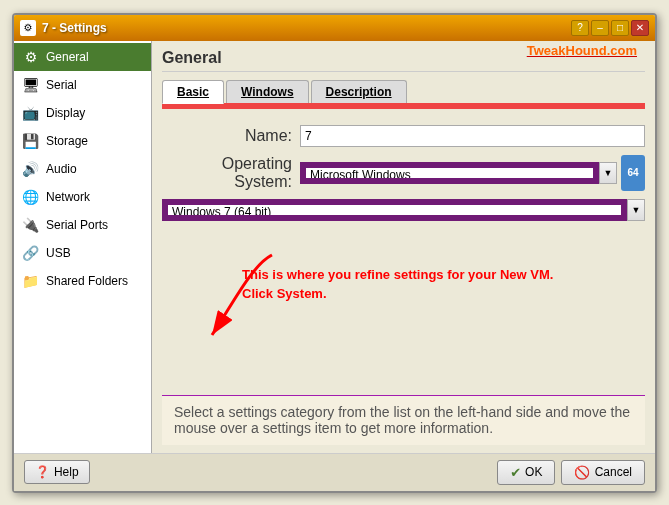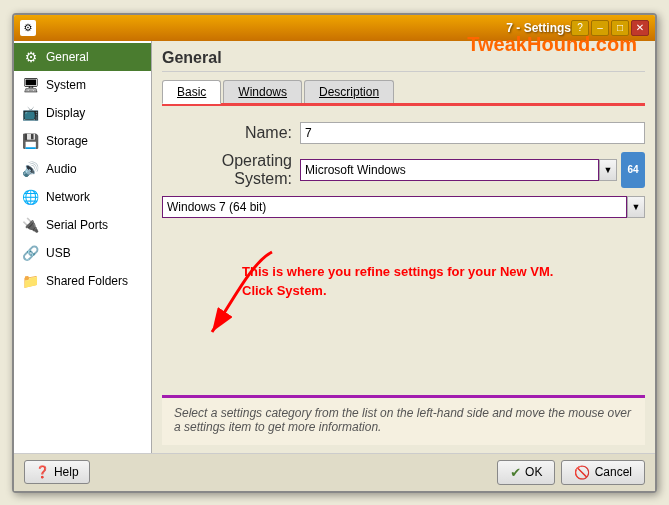--- a/index.html
+++ b/index.html
@@ -42,21 +42,20 @@
       align-items: center;
       justify-content: center;
       font-size: 10px;
     }
     .title-bar-text {
       color: white;
       font-size: 12px;
       font-weight: bold;
       flex: 1;
       text-shadow: 1px 1px 2px rgba(0,0,0,0.5);
-      text-align: right;
     }
     .title-bar-controls {
       display: flex;
       gap: 2px;
     }
     .title-bar-btn {
       width: 18px;
       height: 16px;
       background: #d4a000;
       border: 1px solid #a07000;
@@ -119,22 +118,23 @@
       font-size: 16px;
       font-weight: bold;
       color: #333;
       margin-bottom: 8px;
       padding-bottom: 4px;
       border-bottom: 1px solid #ccc;
     }
 
     .tabs {
       display: flex;
-      border-bottom: 3px solid #ef4444;
+      border-bottom: 6px solid #ef4444;
       margin-bottom: 10px;
+      font-weight: bold;
     }
     .tab {
       padding: 4px 14px;
       border: 1px solid #aaa;
       border-bottom: none;
       background: #ddd;
       cursor: pointer;
       font-size: 12px;
       margin-right: 2px;
       border-radius: 3px 3px 0 0;
@@ -174,21 +174,21 @@
       font-size: 12px;
     }
     .form-select-wrapper {
       flex: 1;
       display: flex;
       align-items: center;
     }
     .form-select {
       flex: 1;
       height: 22px;
-      border: 1px solid #701a75;
+      border: 6px solid #701a75;
       background: white;
       padding: 0 4px;
       font-size: 12px;
       appearance: none;
     }
     .select-btn {
       width: 18px;
       height: 22px;
       border: 1px solid #aaa;
       background: linear-gradient(to bottom, #f5f5f5, #ddd);
@@ -231,25 +231,24 @@
       font-size: 13px;
       font-weight: bold;
       color: red;
       margin-left: 60px;
       margin-top: 20px;
       line-height: 1.5;
     }
 
     .status-bar {
       background: #f5f0e0;
-      border-top: 3px solid #a21caf;
+      border-top: 1px solid #a21caf;
       padding: 8px 12px;
-      font-size: 12px;
+      font-size: 14px;
       color: #555;
-      font-style: italic;
       min-height: 50px;
     }
 
     .bottom-bar {
       display: flex;
       justify-content: space-between;
       align-items: center;
       padding: 6px 10px;
       background: #e0dcc8;
       border-top: 1px solid #ccc;
@@ -278,25 +277,26 @@
       background: linear-gradient(to bottom, #f5f5f5, #ddd);
       cursor: pointer;
       font-size: 12px;
       border-radius: 3px;
     }
     .ok-icon { color: #4a7c2f; font-size: 13px; }
     .cancel-icon { color: #c0392b; font-size: 13px; }
 
     .watermark {
       position: absolute;
-      top: 20px;
+      top: 30px;
       right: 20px;
-      font-size: 20px;
+      font-size: 13px;
       font-weight: bold;
       color: #cc0000;
+      text-decoration: underline;
     }
     .watermark span { color: #ff6600; }
 
     .window-wrapper {
       position: relative;
     }
   </style>
 </head>
 <body>
 
@@ -320,21 +320,21 @@
 
     <div class="window-body">
 
       <div class="sidebar">
         <div class="sidebar-item active">
           <span class="sidebar-icon">⚙</span>
           <span>General</span>
         </div>
         <div class="sidebar-item">
           <span class="sidebar-icon">🖥</span>
-          <span>System</span>
+          <span>Serial</span>
         </div>
         <div class="sidebar-item">
           <span class="sidebar-icon">📺</span>
           <span>Display</span>
         </div>
         <div class="sidebar-item">
           <span class="sidebar-icon">💾</span>
           <span>Storage</span>
         </div>
         <div class="sidebar-item">

